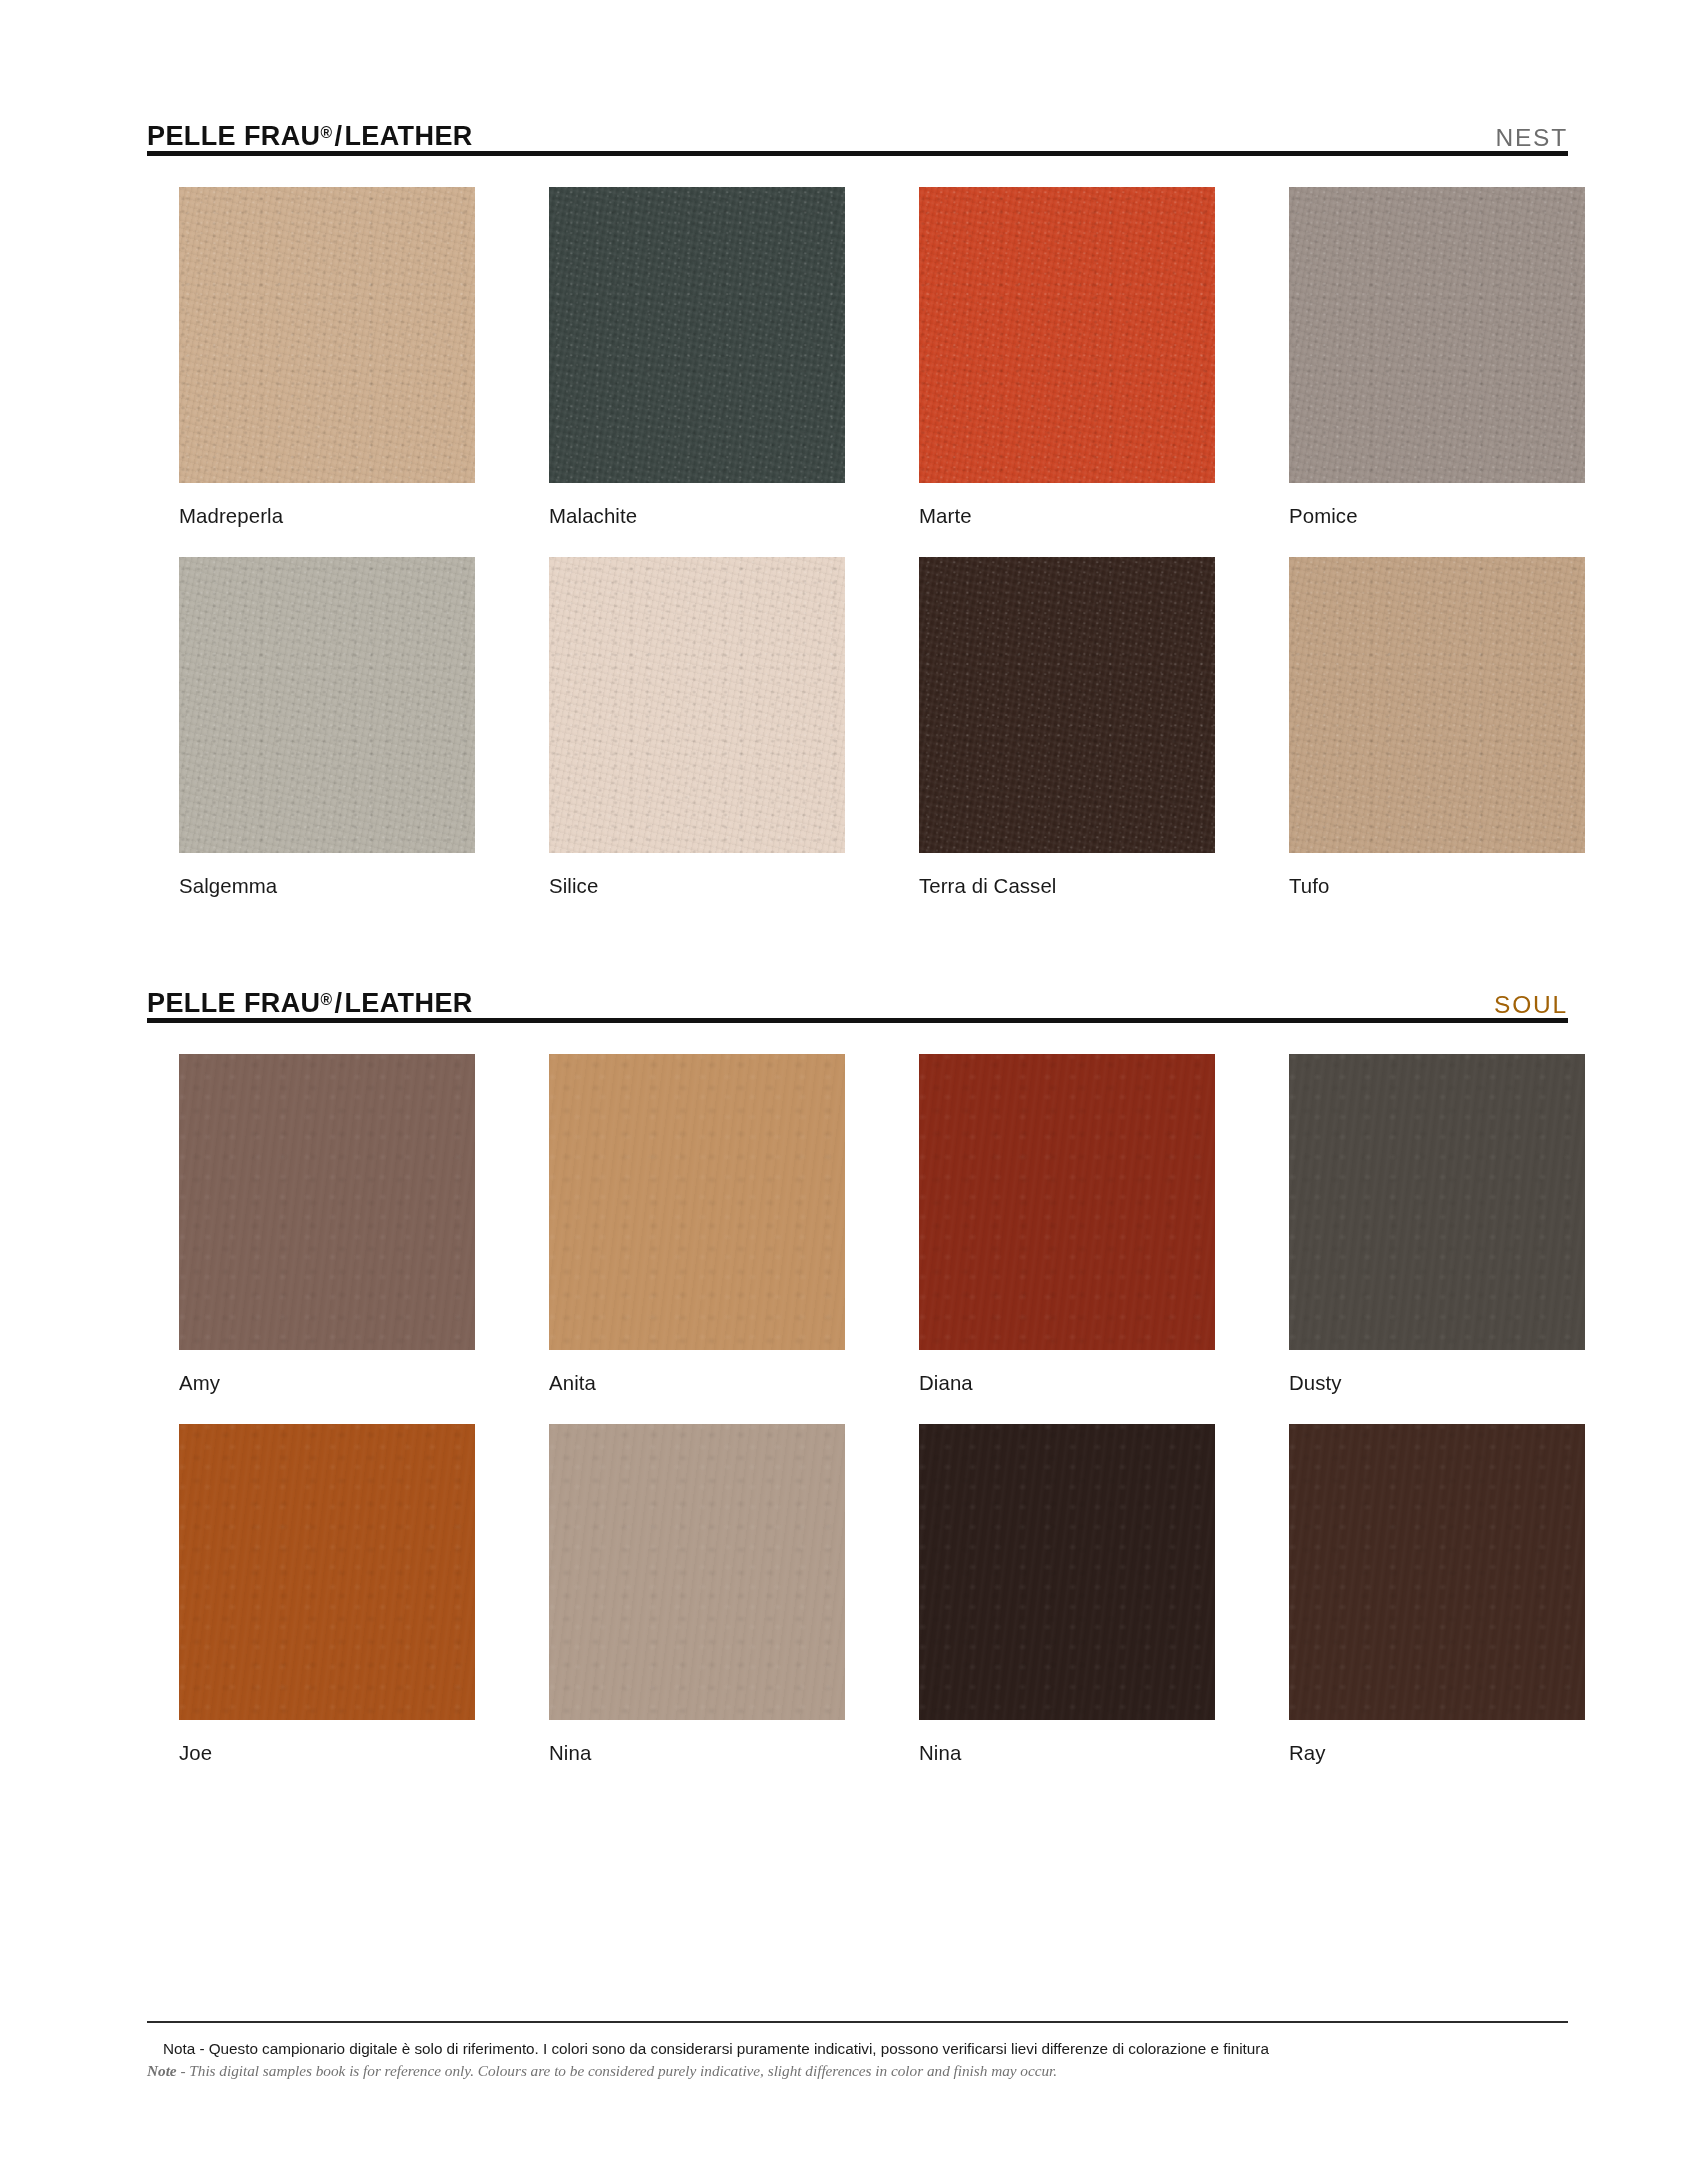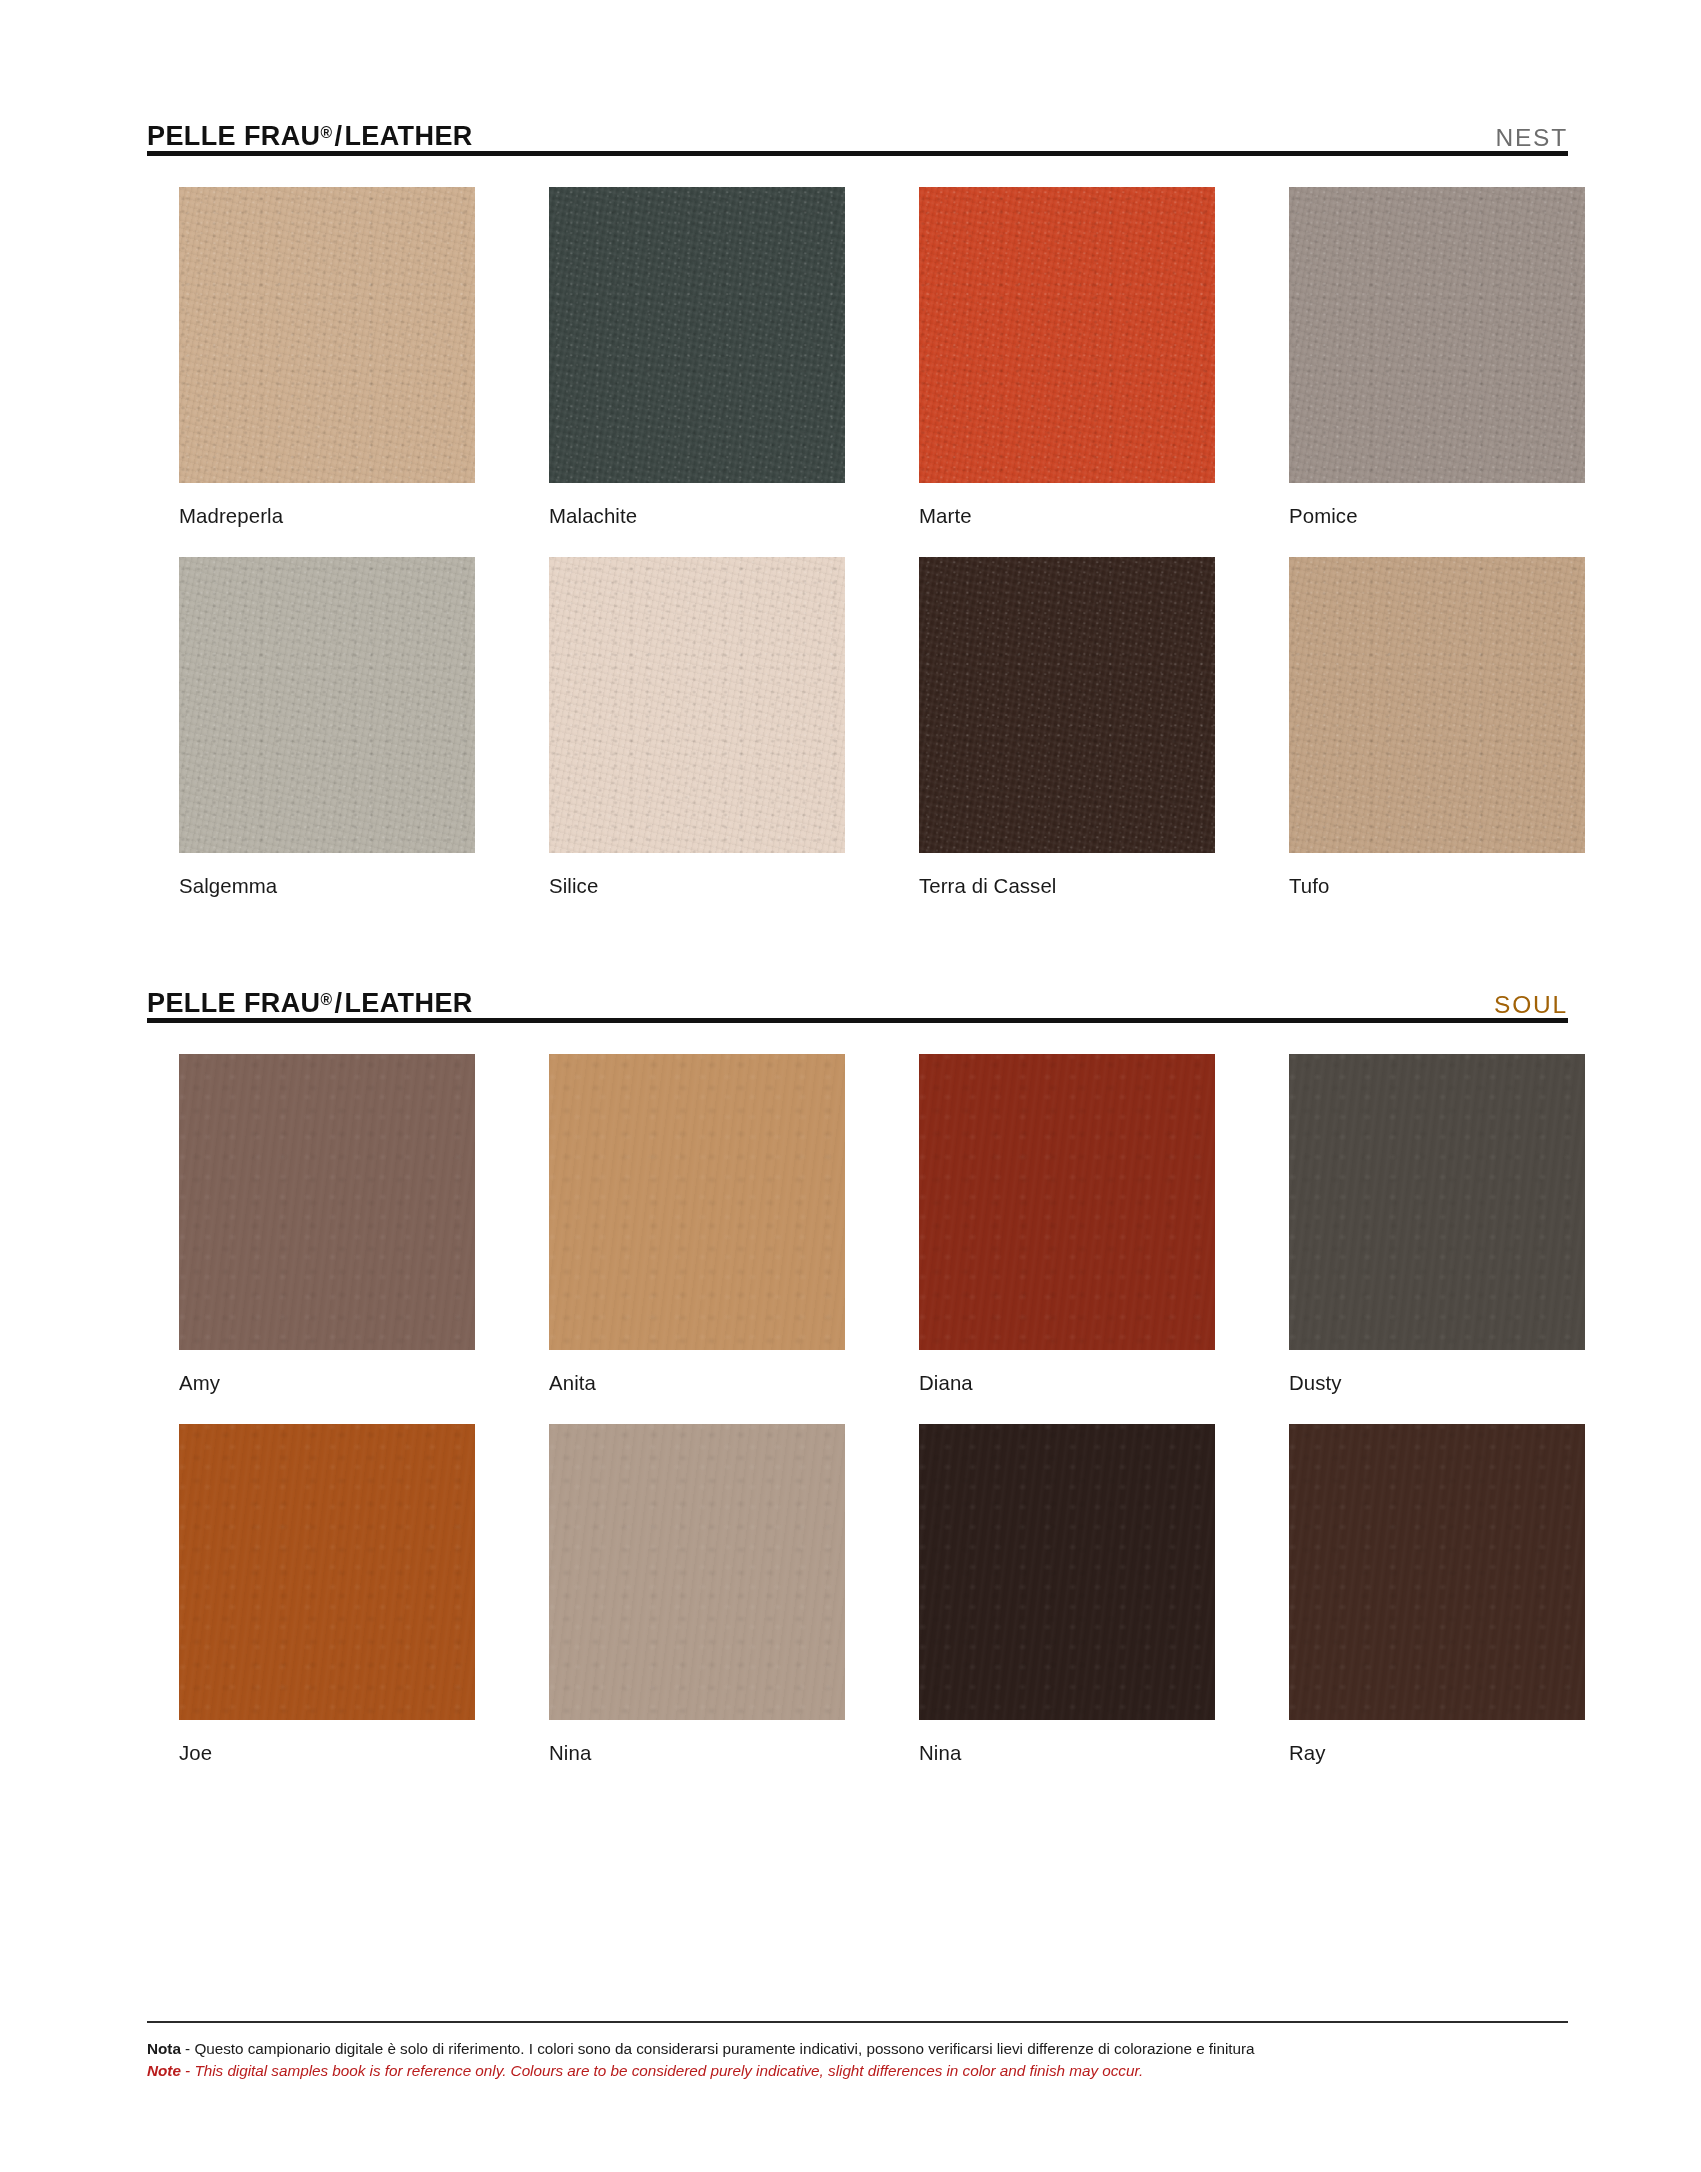--- a/index.html
+++ b/index.html
@@ -165,25 +165,25 @@
     width: 100%;
     margin-bottom: 15px;
   }
   .footer-line-it {
     font-family: "Liberation Sans", sans-serif;
     font-size: 15.3px;
     color: #1a1a1a;
     line-height: 1.42;
     letter-spacing: -0.03px;
   }
-  .footer-line-it b { font-weight: bold; }
+  .footer-line-it b { font-weight: normal; margin-left: 16px; }
   .footer-line-en {
-    font-family: Liberation Sans, sans-serif;
+    font-family: Liberation Serif, serif;
     font-size: 15.3px;
-    color: #b91c1c;
+    color: #737373;
     font-style: italic;
     line-height: 1.42;
     letter-spacing: -0.03px;
   }
   .footer-line-en b { font-weight: bold; font-style: italic; }
 
   .sec-gap { height: 49px; }
 </style>
 </head>
 <body>

